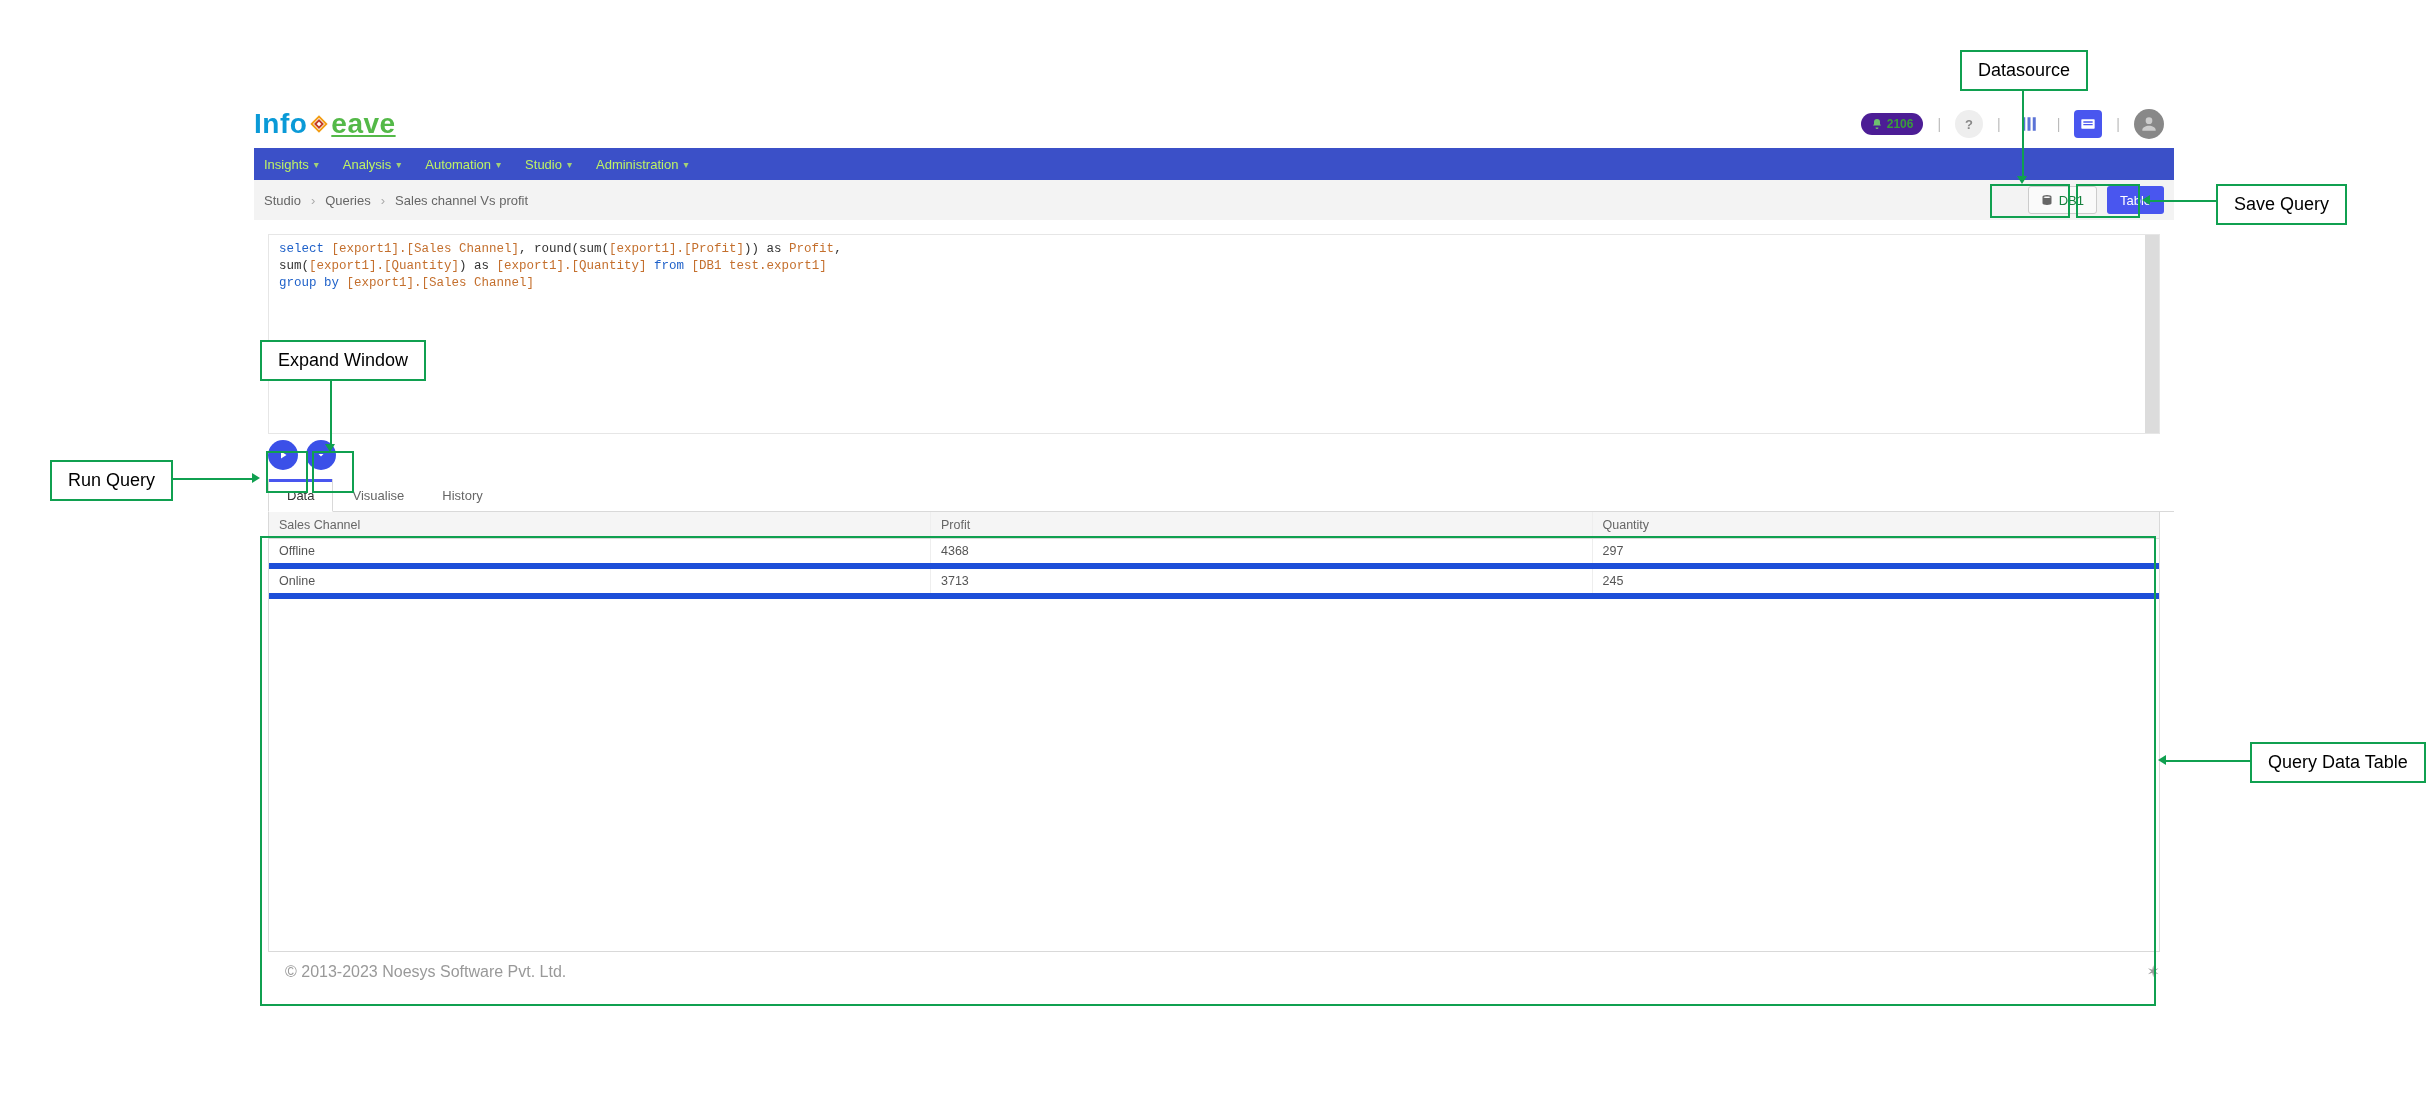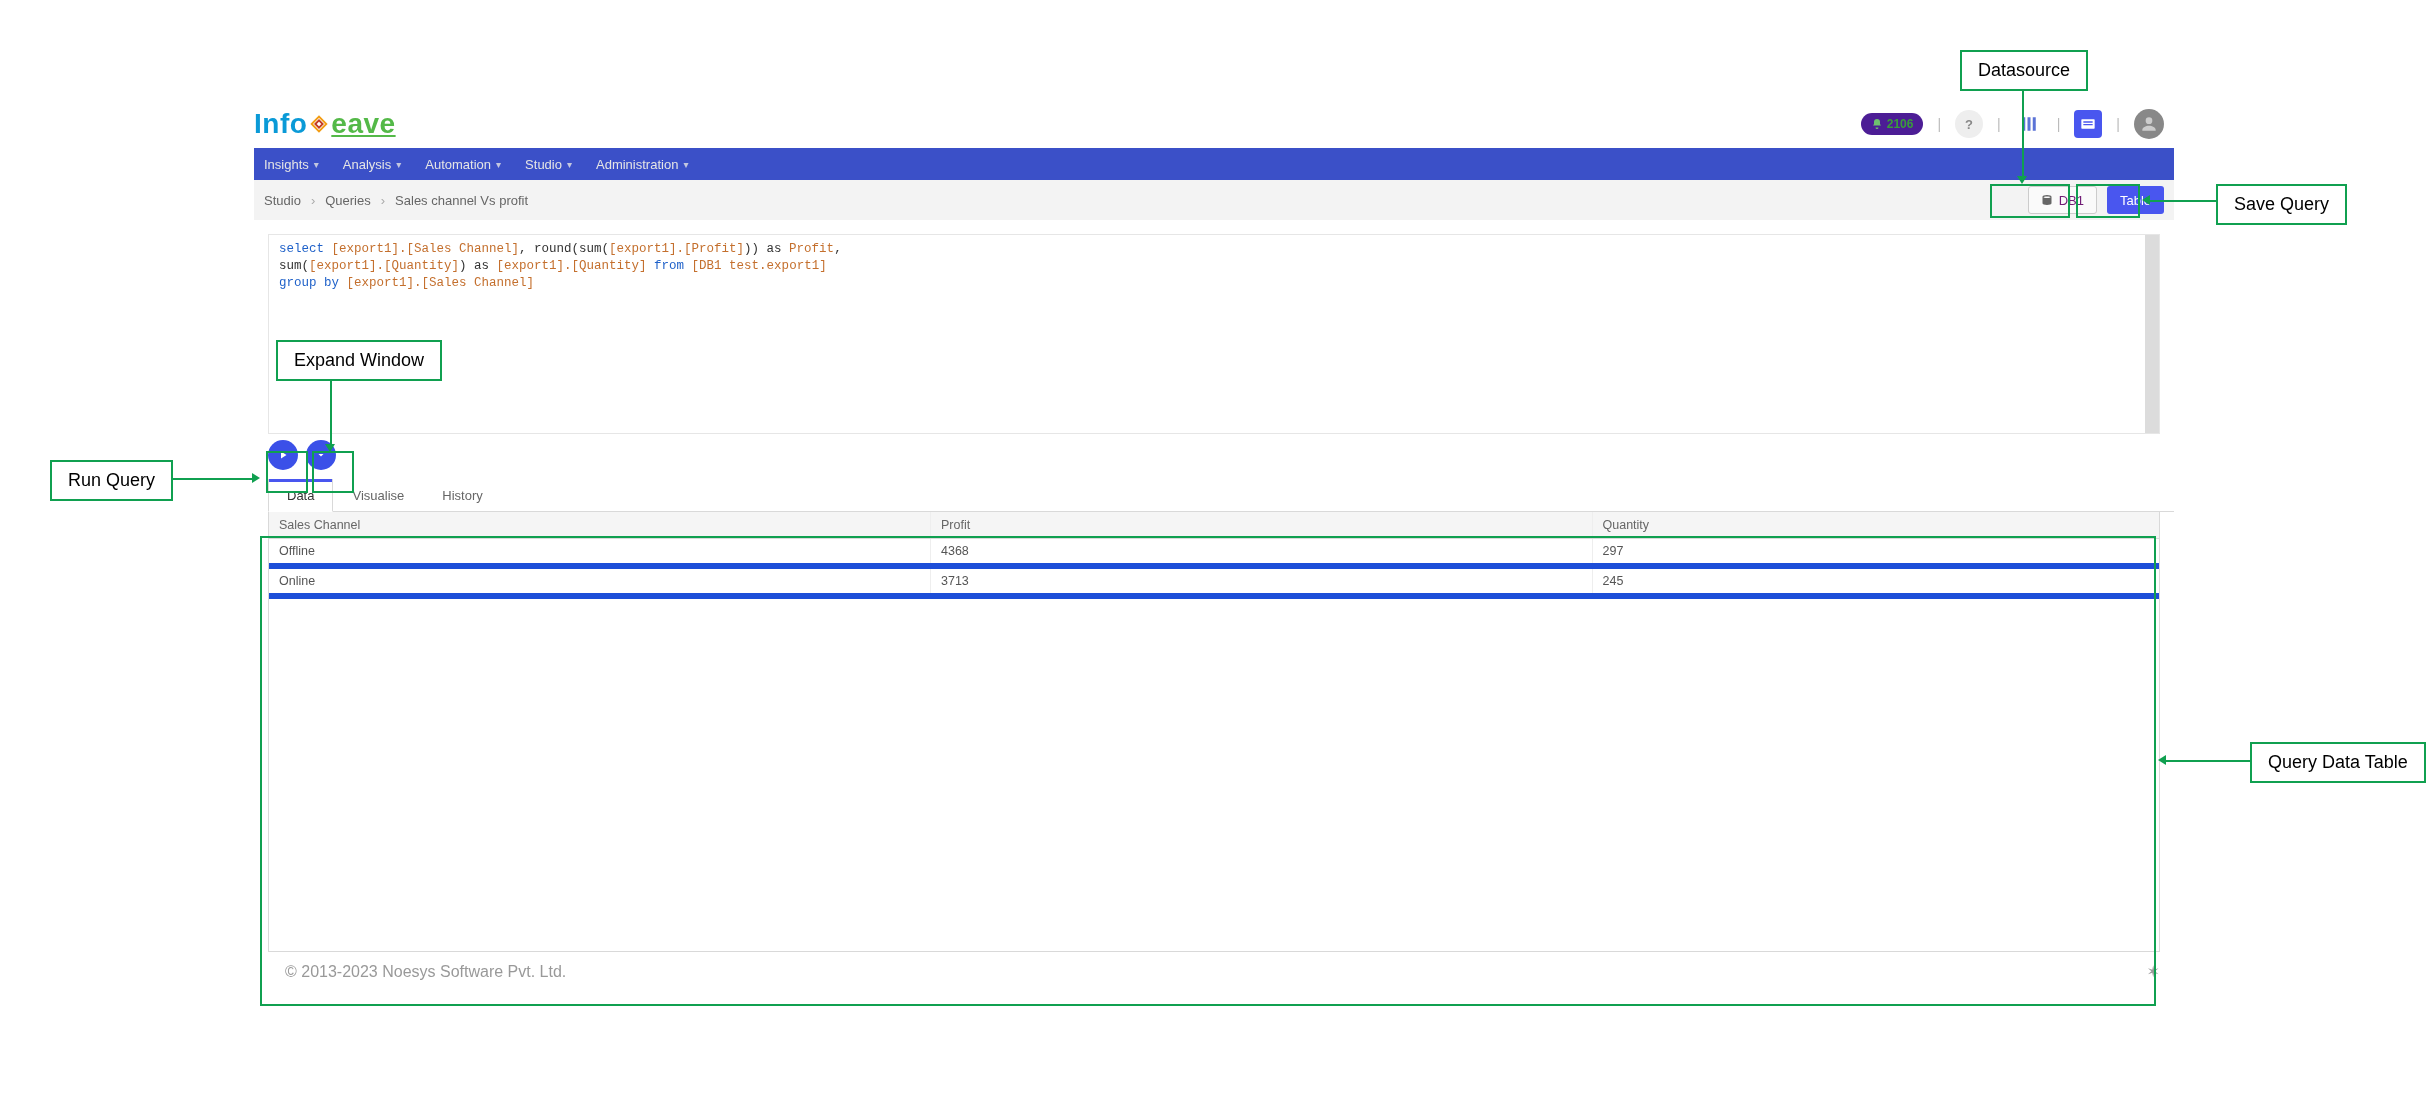--- a/index.html
+++ b/index.html
@@ -92,21 +92,21 @@
   
   .nav {
     background: var(--nav-blue);
     height: 32px;
     display: flex;
     align-items: center;
     padding: 0 10px;
     gap: 24px;
   }
   .nav-item {
-    color: #e5e5e5;
+    color: #bef264;
     font-size: 13px;
     display: inline-flex;
     align-items: center;
     gap: 5px;
     cursor: pointer;
   }
   .nav-item .chev { font-size: 10px; opacity:.8; }
 
   
   .crumbbar {
@@ -132,21 +132,21 @@
   }
   .btn {
     display:inline-flex; align-items:center; justify-content:center;
     height: 28px; padding: 0 12px;
     border-radius: 3px;
     font-size: 13px;
     cursor: pointer;
     gap:6px;
     border:1px solid transparent;
   }
-  .btn-light { background:#fafafa; border:1px solid #ccc; color:#701a75; }
+  .btn-light { background:#fafafa; border:1px solid #ccc; color:#15803d; }
   .btn-primary { background: var(--btn-blue); color:#fff; }
 
   
   .editor-wrap {
     margin: 14px 14px 0 14px;
     position: relative;
   }
   .editor {
     height: 200px;
     background:#fff;
@@ -442,21 +442,21 @@
     </div>
   </div>
 
   <div class="callout" style="left:50px; top:460px;">
     <span>Run Query</span>
   </div>
   <div class="arrow h" style="left:172px; top:478px; width:80px;"></div>
   <div class="arrow-head right" style="left:252px; top:473px;"></div>
   <div class="hi-box" style="left:266px; top:451px; width:42px; height:42px;"></div>
 
-  <div class="callout" style="left:276px; top:340px;text-align:right;">
+  <div class="callout" style="left:260px; top:340px;text-align:right;">
     <span>Expand Window</span>
   </div>
   <div class="arrow v" style="left:330px; top:378px; height:66px;"></div>
   <div class="arrow-head down" style="left:325px; top:444px;"></div>
   <div class="hi-box" style="left:312px; top:451px; width:42px; height:42px;"></div>
 
   <div class="callout" style="left:1960px; top:50px;">
     <span>Datasource</span>
   </div>
   <div class="arrow v" style="left:2022px; top:88px; height:88px;"></div>

